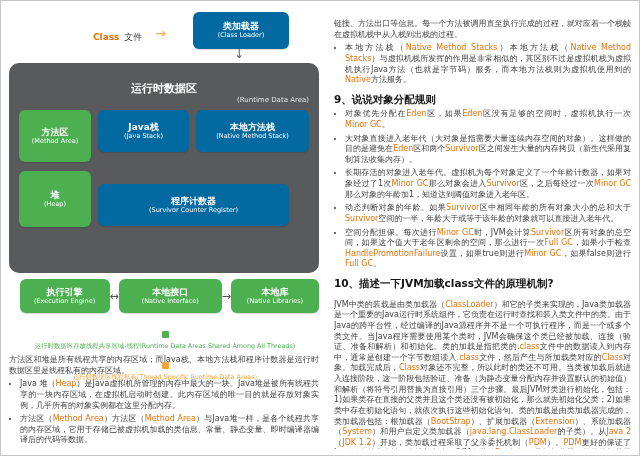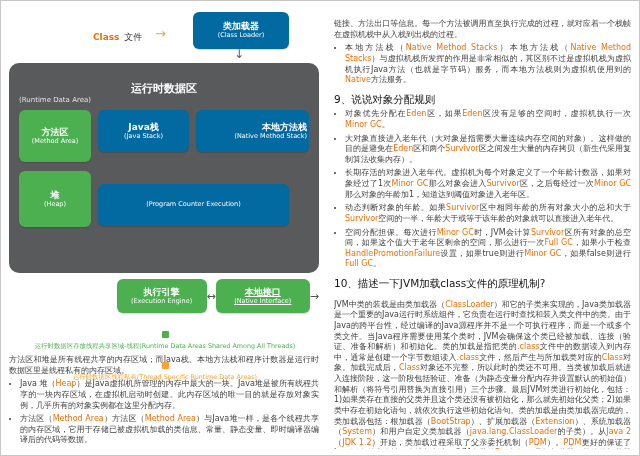--- a/index.html
+++ b/index.html
@@ -13,21 +13,21 @@
   .col-left { flex:0 0 310px; overflow:hidden; }
   .col-right { flex:1; overflow:hidden; padding-top:2px; }
 
   
   .small { font-size:8px; line-height:1.33; color:#3f3f3f; text-align:justify; }
   p.small { margin:10px 0 3px; }
   ul.small { list-style:disc outside; padding-left:11px; margin:1px 0 0; }
   ul.small li { margin-bottom:3px; }
   .hl { color:#e8710a; }
   h2.sec {
-    font-size:10.5px; font-weight:normal; color:#141414;
+    font-size:10.5px; font-weight:bold; color:#141414;
     margin:7px 0 4px; line-height:1.2;
   }
 
   
   .diagram { position:relative; height:338px; width:100%; }
   .dbox {
     border-radius:6px; color:#fff; text-align:center;
     display:flex; flex-direction:column; justify-content:center;
     padding:1px 2px; box-shadow:0 1px 1px rgba(0,0,0,0.15);
   }
@@ -41,36 +41,36 @@
   .cf-zh { color:#333333; margin-left:2px; }
   .arrow-cf { position:absolute; left:146px; top:19px; color:#F2A33B; font-size:13px; }
   .classloader { position:absolute; left:184px; top:5px; width:96px; height:37px; }
   .arrow-dn { position:absolute; left:225px; top:40px; color:#5a5a5a; font-size:12px; }
 
   .gray-area {
     position:absolute; left:0; top:56px; width:100%; height:210px;
     background:#595A5C; border-radius:10px; padding:6px 10px;
   }
   .ga-zh { color:#ffffff; font-weight:bold; font-size:11px; text-align:center; margin-top:12px; }
-  .ga-en { color:#e3e3e3; font-size:7px; text-align:left; }
+  .ga-en { color:#e3e3e3; font-size:7px; text-align:right; }
   .row1 { display:flex; gap:7px; margin-top:6px; }
   .b-method { flex:0 0 72px; height:52px; }
   .b-jstack { flex:1; height:42px; }
-  .b-nstack { flex:1.25; height:42px;align-items:flex-end; }
+  .b-nstack { flex:1.25; height:42px; }
   .row2 { display:flex; gap:7px; margin-top:9px; }
   .b-heap { flex:0 0 72px; height:56px; }
   .pcr-wrap { flex:1; padding:13px 20px 0 0; }
   .b-pcr { height:42px; }
 
   .bottom-row {
     position:absolute; top:272px; left:0; width:100%;
     display:flex; align-items:center; justify-content:flex-end;
   }
   .b-exec { width:90px; height:34px; }
-  .b-nif  { width:94px; height:34px;text-decoration:underline; }
+  .b-nif  { width:103px; height:34px; }
   .b-nlib { width:88px; height:34px; }
   .h-arrow { color:#555555; font-size:11px; line-height:1; }
 
   .legend { position:absolute; top:312px; left:2px; right:0; }
   .legend-line { display:flex; align-items:center; gap:4px; margin-top:11px; font-size:6.4px; line-height:1.25;flex-direction:column; }
   .chip { flex:0 0 7px; width:7px; height:7px; border-radius:1px; margin-top:1px; }
   .chip-g { background:#4CAF50; }
   .chip-o { background:#F2A33B; }
   .lg-g { color:#4CAF50; }
   .lg-o { color:#F2A33B; }
@@ -115,37 +115,42 @@
           </div>
         </div>
 
         <div class="row2">
           <div class="dbox green b-heap">
             <span class="zh">堆</span>
             <span class="en">(Heap)</span>
           </div>
           <div class="pcr-wrap">
             <div class="dbox orange b-pcr">
-              <span class="en">(Program Counter Execution)</span>
+              <span class="zh">程序计数器</span>
+              <span class="en">(Survivor Counter Register)</span>
             </div>
           </div>
         </div>
       </div>
 
       <div class="bottom-row">
         <div class="dbox green b-exec">
           <span class="zh">执行引擎</span>
           <span class="en">(Execution Engine)</span>
         </div>
         <span class="h-arrow">↔</span>
         <div class="dbox green b-nif">
           <span class="zh">本地接口</span>
           <span class="en">(Native Interface)</span>
         </div>
         <span class="h-arrow">→</span>
+        <div class="dbox green b-nlib">
+          <span class="zh">本地库</span>
+          <span class="en">(Native Libraries)</span>
+        </div>
       </div>
 
       <div class="legend">
         <div class="legend-line">
           <span class="chip chip-g"></span>
           <span class="lg-g">运行时数据区存放线程共享区域-线程(Runtime Data Areas Shared Among All Threads)</span>
         </div>
         <div class="legend-line">
           <span class="chip chip-o"></span>
           <span class="lg-o">运行时数据区线程私有(Thread Specific Runtime Data Areas)</span>

